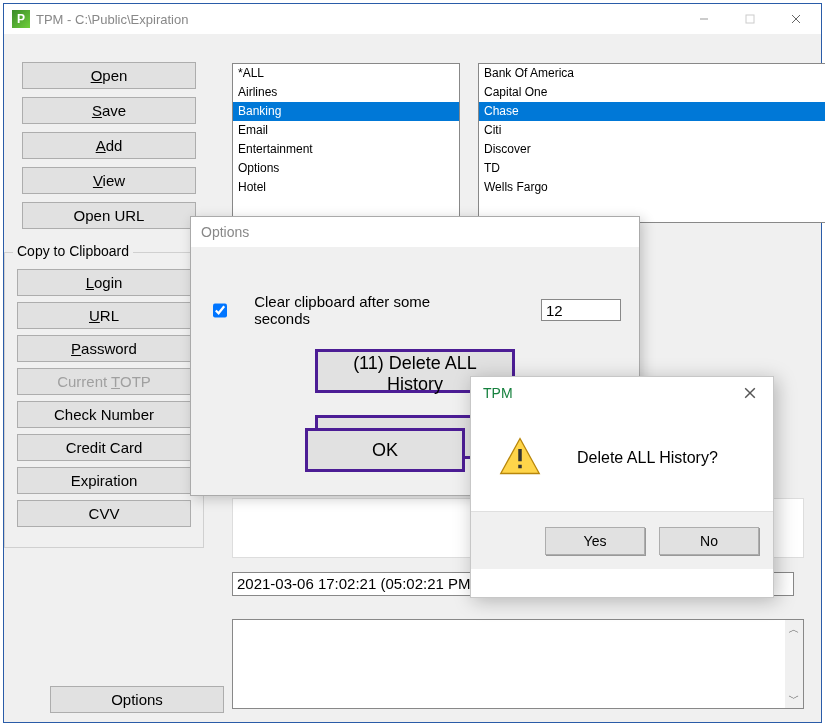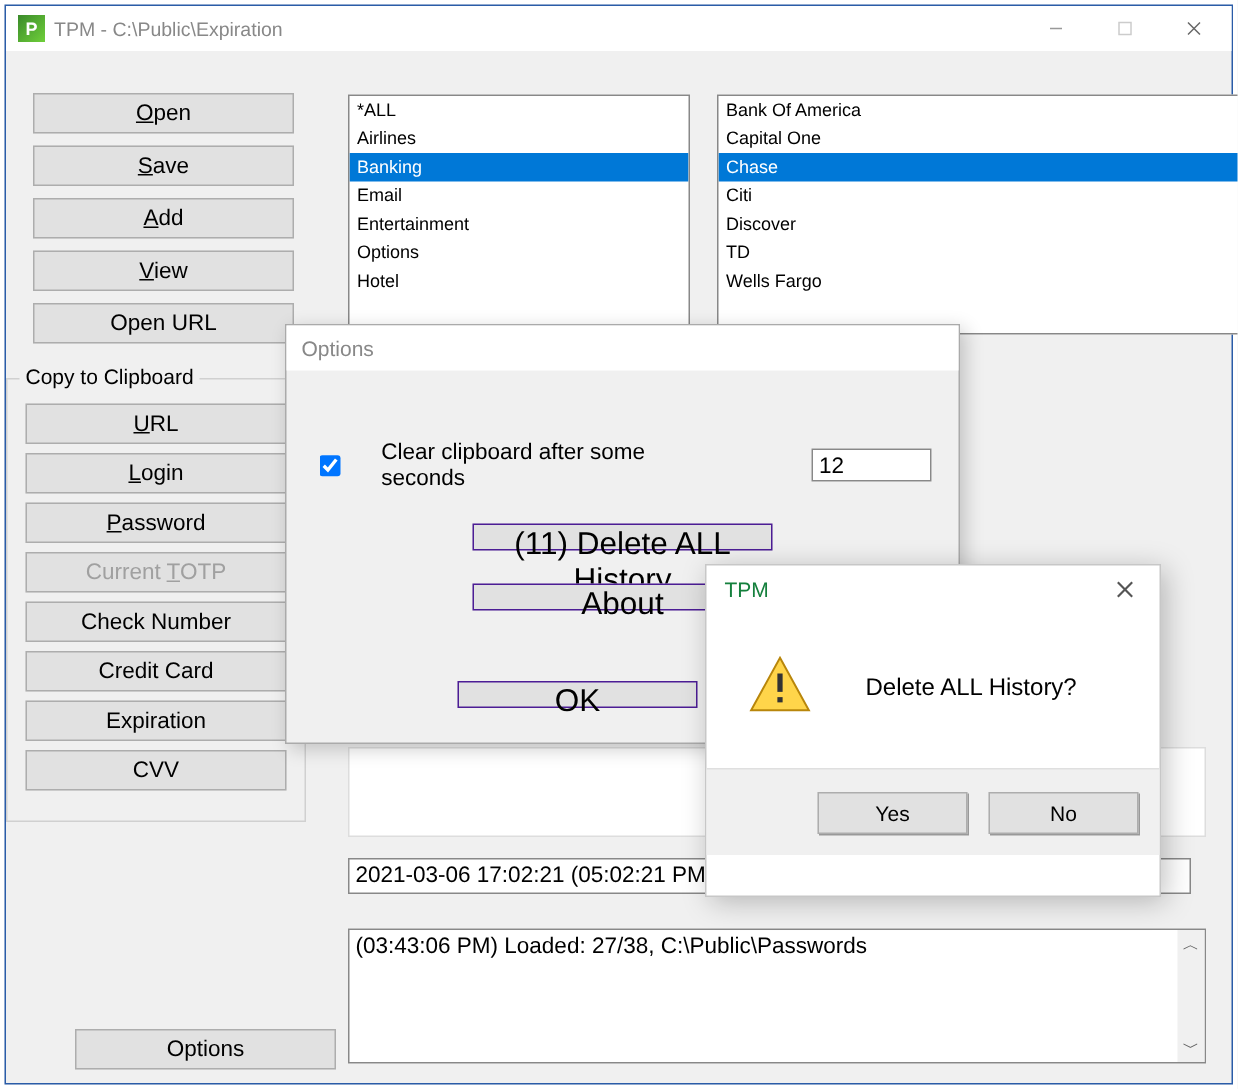--- a/index.html
+++ b/index.html
@@ -38,21 +38,21 @@
 
   .white-panel { position:absolute; left:228px; top:494px; width:572px; height:60px; background:#fff; border:1px solid #ddd; }
 
   
   .options-dlg { position:absolute; left:190px; top:216px; width:450px; height:280px; background:#f0f0f0; border:1px solid #aaa; box-shadow: 3px 3px 12px rgba(0,0,0,.2); }
   .options-dlg .dlg-title { height:30px; background:#fff; display:flex; align-items:center; padding:0 10px; color:#888; font-size:14px; }
   .options-dlg .body { padding: 46px 18px 0 18px; position:relative; height:250px; }
   .chk-row { display:flex; align-items:center; gap:24px; font-size:15px; }
   .chk-row input[type=checkbox] { width:15px; height:15px; }
   .sec-input { margin-left: 40px; width:80px; height:22px; border:1px solid #888; font-size:15px; padding:0 4px; background:#fff; }
-  .dlg-btn { width:200px; height:18px; background:#e1e1e1; border:1px solid #4c1d95; font-size:21px; }
+  .dlg-btn { width:200px; height:44px; background:#e1e1e1; border:3px solid #4c1d95; font-size:18px; }
   .dlg-row { display:flex; justify-content:center; margin-top:22px; }
   .ok-row { position:absolute; bottom:25px; left:0; right:0; display:flex; justify-content:center; gap:20px; }
   .ok-row .dlg-btn { width:160px; }
 
   
   .confirm-dlg { position:absolute; left:470px; top:376px; width:304px; height:222px; background:#fff; border:1px solid #c7c7c7; box-shadow: 3px 3px 18px rgba(0,0,0,.25); }
   .confirm-dlg .ctitle { height:32px; display:flex; align-items:center; padding:0 8px 0 12px; font-size:14px; color:#15803d; }
   .confirm-dlg .ctitle-spacer { flex:1; }
   .confirm-dlg .cclose { width:30px; height:28px; display:flex; align-items:center; justify-content:center; color:#555; }
   .confirm-dlg .cbody { display:flex; align-items:center; padding: 26px 16px 30px 28px; gap:36px; }
@@ -90,22 +90,22 @@
   <div class="left-col">
     <button class="btn"><span class="u">O</span>pen</button>
     <button class="btn"><span class="u">S</span>ave</button>
     <button class="btn"><span class="u">A</span>dd</button>
     <button class="btn"><span class="u">V</span>iew</button>
     <button class="btn">Open URL</button>
   </div>
 
   <div class="group">
     <div class="group-label">Copy to Clipboard</div>
+    <button class="btn"><span class="u">L</span>ogin</button>
     <button class="btn"><span class="u">U</span>RL</button>
-    <button class="btn"><span class="u">L</span>ogin</button>
     <button class="btn"><span class="u">P</span>assword</button>
     <button class="btn disabled">Current <span class="u">T</span>OTP</button>
     <button class="btn">Check Number</button>
     <button class="btn">Credit Card</button>
     <button class="btn">Expiration</button>
     <button class="btn">CVV</button>
   </div>
 
   <button class="options-btn">Options</button>
 
@@ -127,21 +127,20 @@
       <div class="item">Discover</div>
       <div class="item">TD</div>
       <div class="item">Wells Fargo</div>
     </div>
 
   <div class="white-panel"></div>
 
   <div class="readonly-box time-box">2021-03-06 17:02:21 (05:02:21 PM</div>
 
   <div class="readonly-box log-box">
-    <span>(03:43:06 PM) Loaded: 27/38, C:\Public\Passwords</span>
     <div class="scroll-v">
       <span class="arrow">︿</span>
       <span class="arrow">﹀</span>
     </div>
   </div>
 </div>
 
 <div class="options-dlg">
   <div class="dlg-title">Options</div>
   <div class="body">

